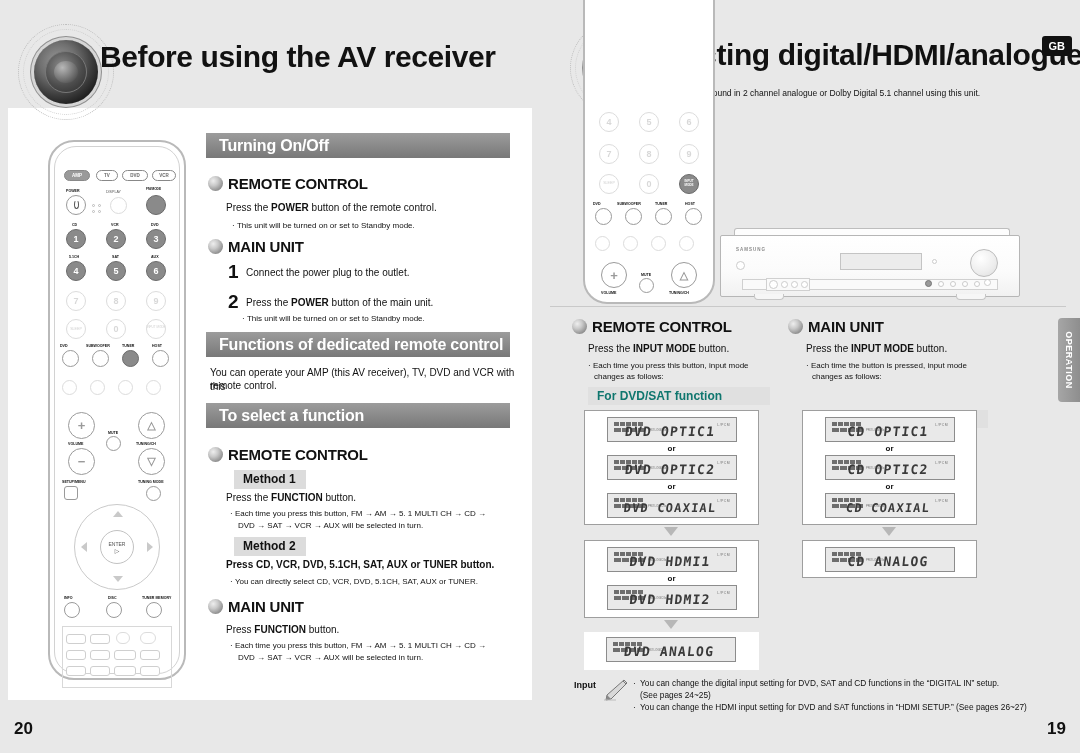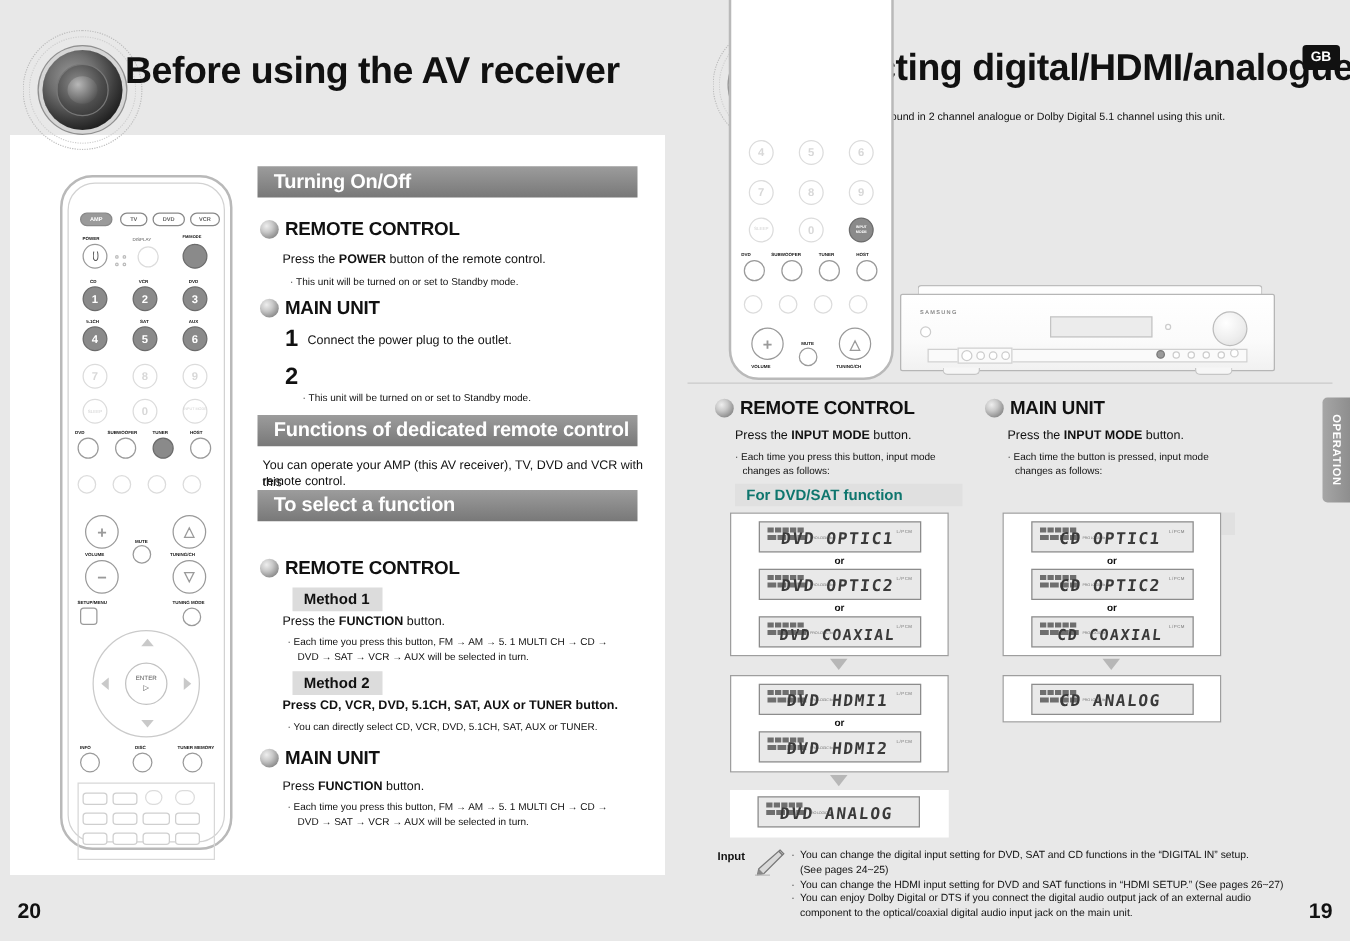--- a/index.html
+++ b/index.html
@@ -412,27 +412,30 @@
     </div>
     <div class="small dash" style="left:232px; top:221px; width:290px;">This unit will be turned on or set to Standby mode.</div>
 
     <div class="bullet-head" style="left:208px; top:238px;">
       <span class="bullet-dot"></span>
       <span class="bullet-text">MAIN UNIT</span>
     </div>
     <div class="step-num" style="left:228px; top:261px;">1</div>
     <div class="para" style="left:246px; top:266px; width:280px;">Connect the power plug to the outlet.</div>
     <div class="step-num" style="left:228px; top:291px;">2</div>
+    <div class="para" style="left:246px; top:296px; width:280px;">
+      Press the <b>POWER</b> button of the main unit.
+    </div>
     <div class="small dash" style="left:242px; top:314px; width:280px;">This unit will be turned on or set to Standby mode.</div>
 
     <div class="sec-bar" style="left:206px; top:332px; width:304px;">Functions of dedicated remote control</div>
     <div class="para" style="left:210px; top:379px; width:305px;">remote control.</div>
     <div class="para" style="left:210px; top:366px; width:305px;">You can operate your AMP (this AV receiver), TV, DVD and VCR with this</div>
 
-    <div class="sec-bar" style="left:206px; top:392px; width:304px;">To select a function</div>
+    <div class="sec-bar" style="left:206px; top:403px; width:304px;">To select a function</div>
 
     <div class="bullet-head" style="left:208px; top:446px;">
       <span class="bullet-dot"></span>
       <span class="bullet-text">REMOTE CONTROL</span>
     </div>
     <div class="method-chip" style="left:234px; top:470px;">Method 1</div>
     <div class="para" style="left:226px; top:491px; width:290px;">
       Press the <b>FUNCTION</b> button.
     </div>
     <div class="small dash" style="left:230px; top:509px; width:290px;">Each time you press this button, FM → AM → 5. 1 MULTI CH → CD →</div>
@@ -792,24 +795,20 @@
       </svg>
     </div>
     <div class="note-list" style="left:92px; top:678px; width:430px;">
       <div>
         <span>You can change the digital input setting for DVD, SAT and CD functions in the “DIGITAL IN” setup.</span>
         <span class="ind">(See pages 24~25)</span>
       </div>
       <div>
         <span>You can change the HDMI input setting for DVD and SAT functions in “HDMI SETUP.” (See pages 26~27)</span>
       </div>
-      <div>
-        <span>You can enjoy Dolby Digital or DTS if you connect the digital audio output jack of an external audio</span>
-        <span class="ind">component to the optical/coaxial digital audio input jack on the main unit.</span>
-      </div>
     </div>
 
     <div class="side-tab">
       <span>OPERATION</span>
     </div>
 
     <div class="pagenum" style="right:14px;">19</div>
   </div>
 
 </div>

